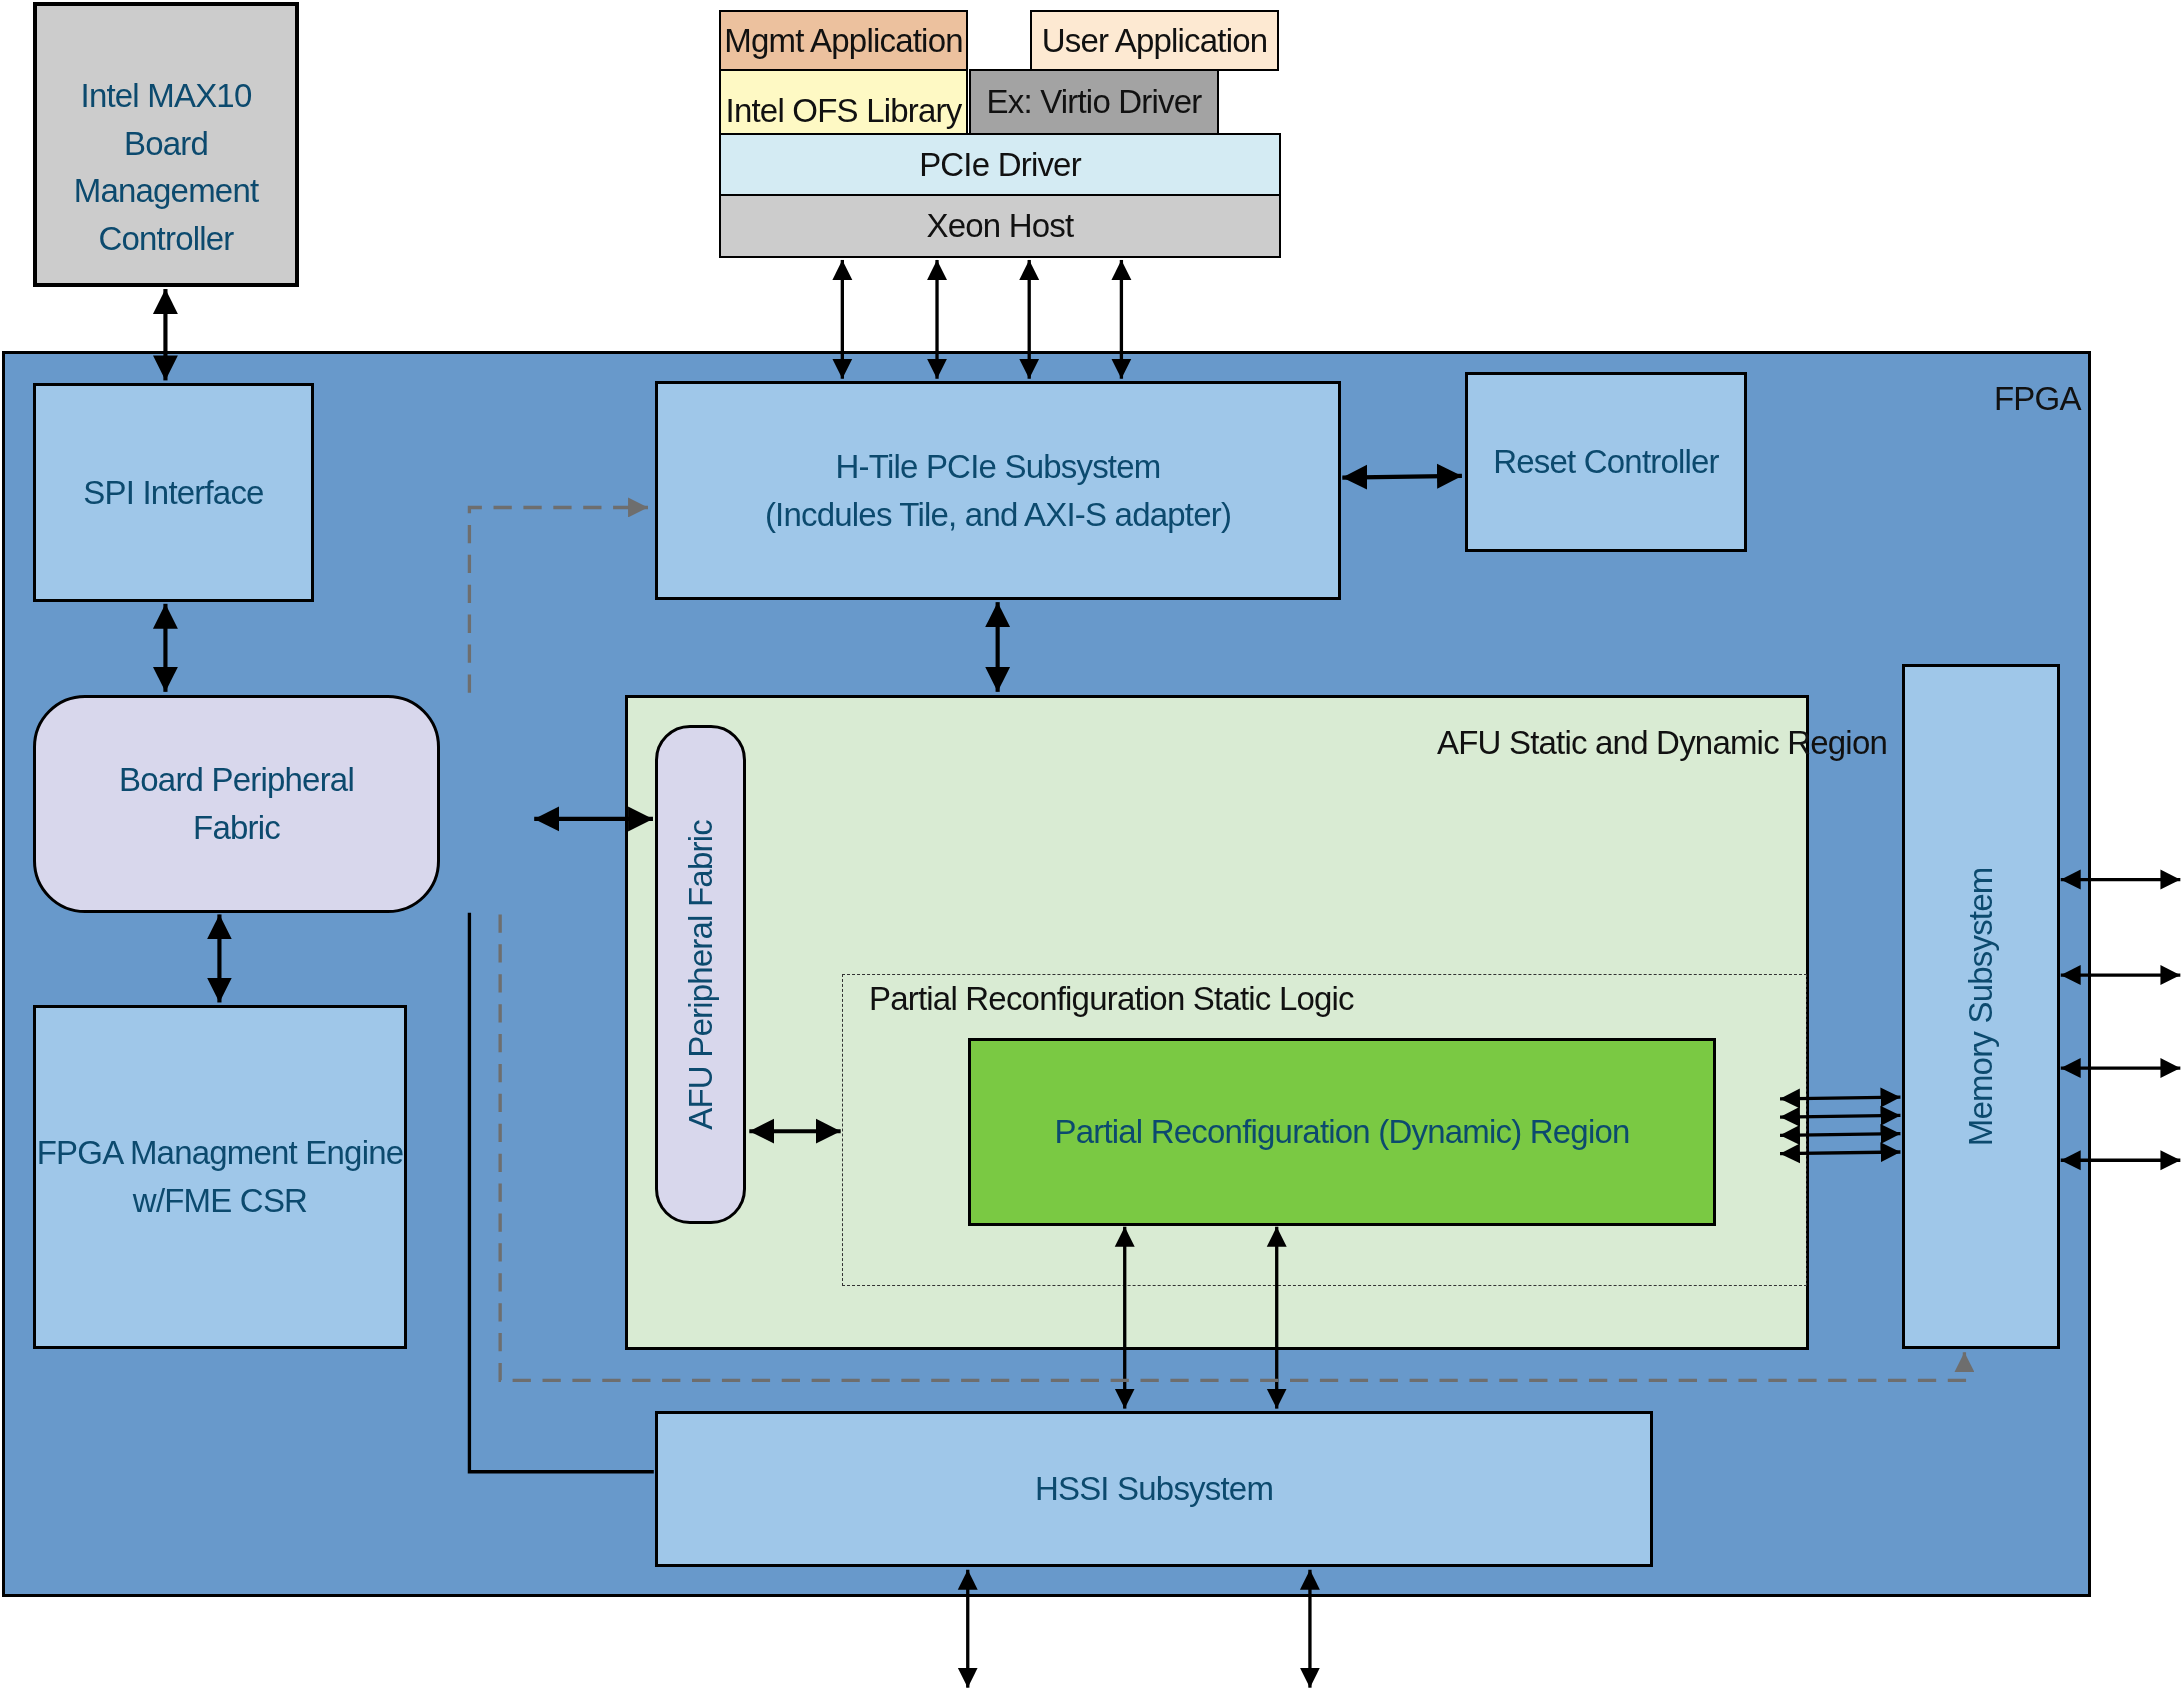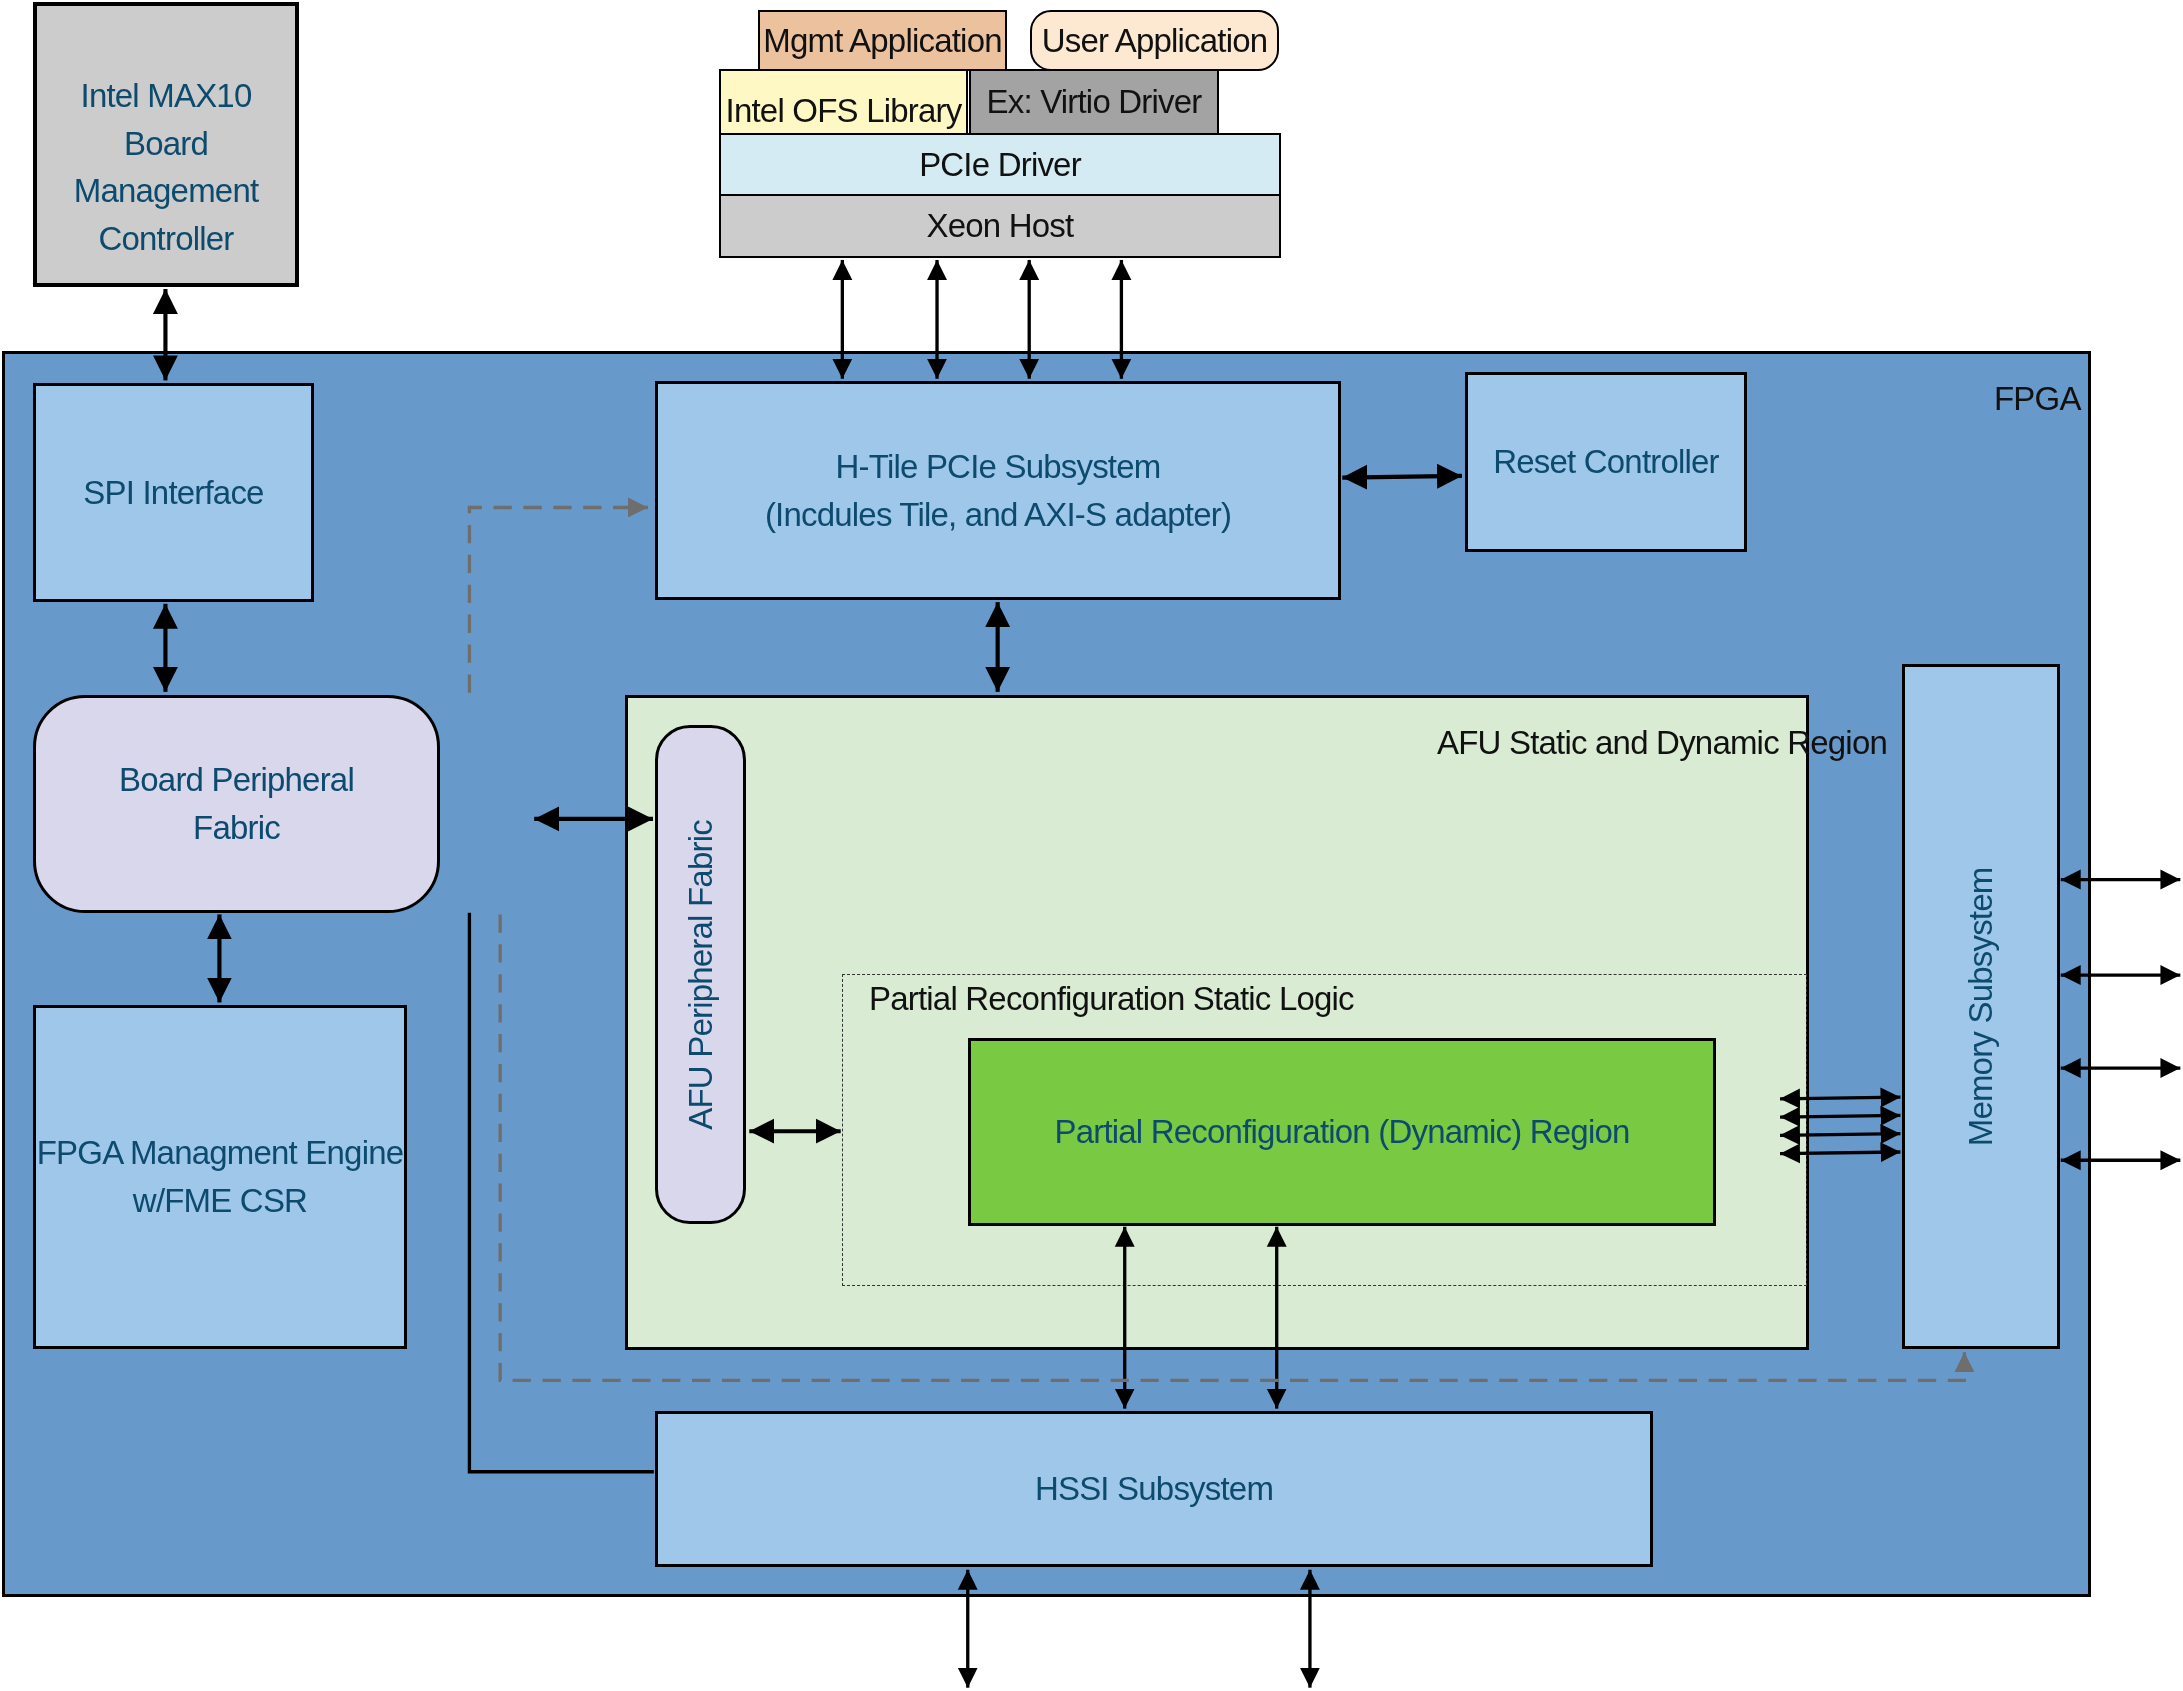--- a/index.html
+++ b/index.html
@@ -11,24 +11,24 @@
   .box span { display: block; }
   #svg-layer { position: absolute; left: 0; top: 0; }
   .label { position: absolute; color: #111; font-size: 33px; letter-spacing: -0.8px; white-space: nowrap; }
   .stackrow { position: absolute; box-sizing: border-box; border: 2.5px solid #000;
               display: flex; align-items: center; justify-content: center; font-size: 33px; color: #111; letter-spacing: -0.8px; }
   .vert { transform: rotate(-90deg); white-space: nowrap; }
 </style>
 </head>
 <body>
 
-<div class="stackrow" style="left:719px; top:10px; width:249px; height:61px; background:#ECC19E;margin-left:39px;">
+<div class="stackrow" style="left:719px; top:10px; width:249px; height:61px; background:#ECC19E;">
   <span>Mgmt Application</span>
 </div>
-<div class="stackrow" style="left:1030px; top:10px; width:249px; height:61px; background:#FDE9D2;border-radius:21px;">
+<div class="stackrow" style="left:1030px; top:10px; width:249px; height:61px; background:#FDE9D2;">
   <span>User Application</span>
 </div>
 <div class="stackrow" style="left:719px; top:69px; width:249px; height:84px; background:#FEF9C4;">
   <span>Intel OFS Library</span>
 </div>
 <div class="stackrow" style="left:969px; top:69px; width:250px; height:66px; background:#a3a3a3;">
   <span>Ex: Virtio Driver</span>
 </div>
 <div class="stackrow" style="left:719px; top:133px; width:562px; height:64px; background:#D4EBF3;">
   <span>PCIe Driver</span>

